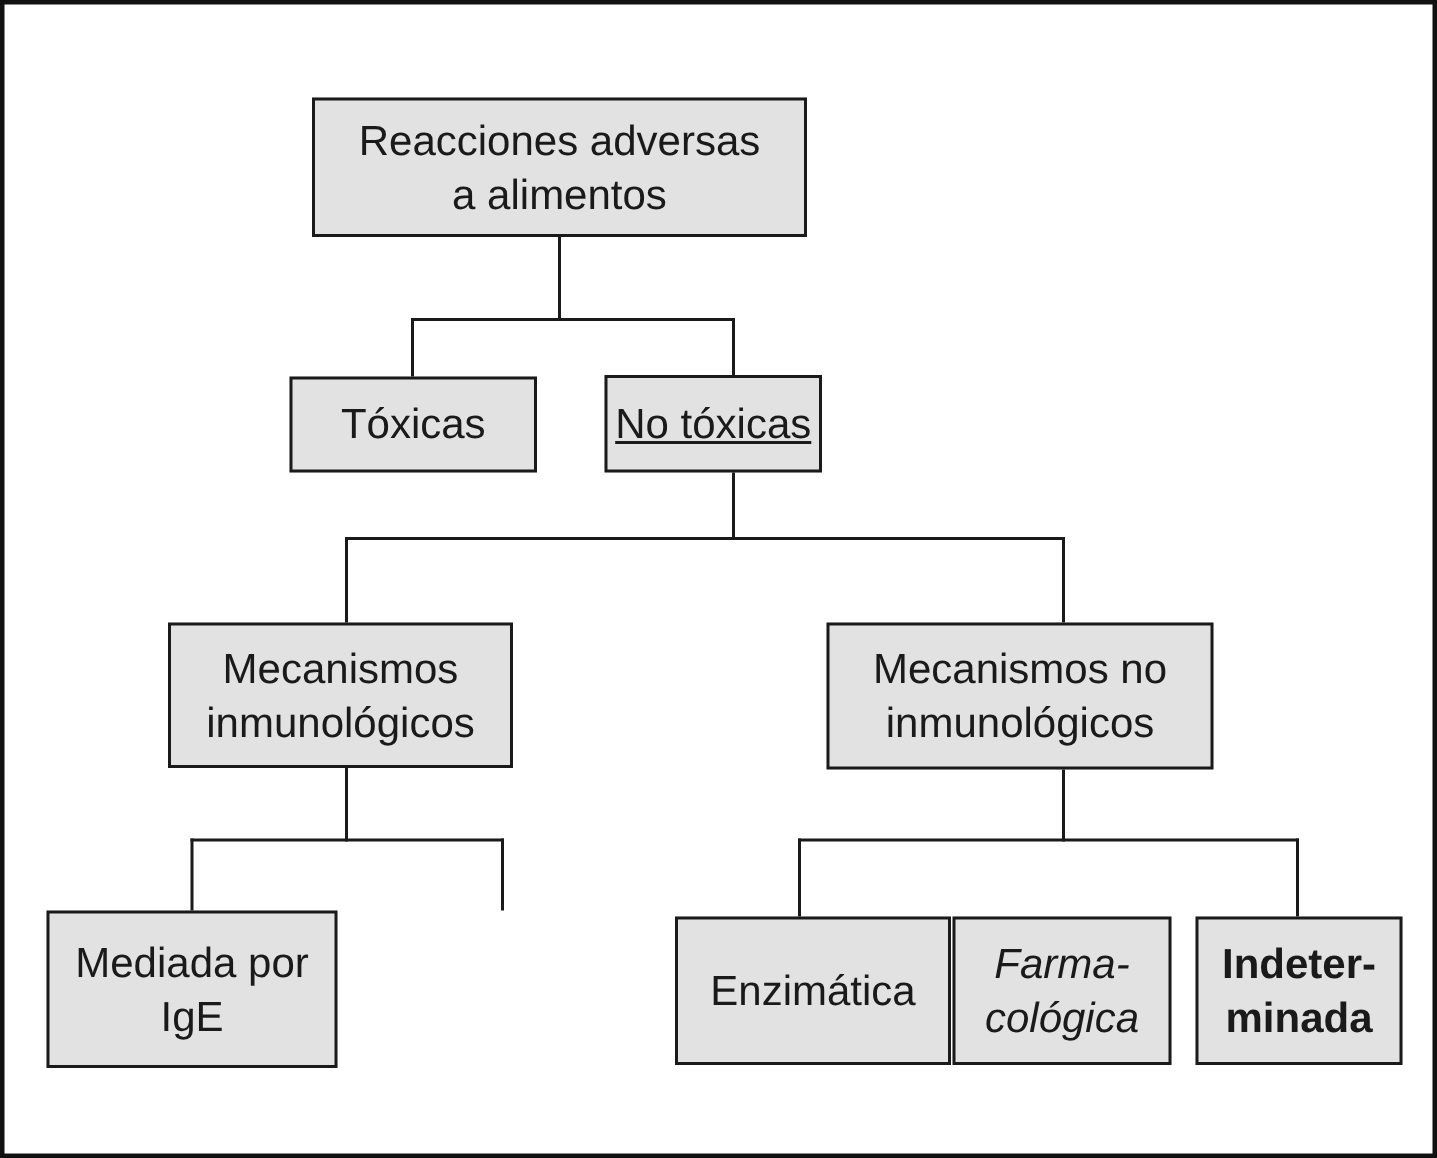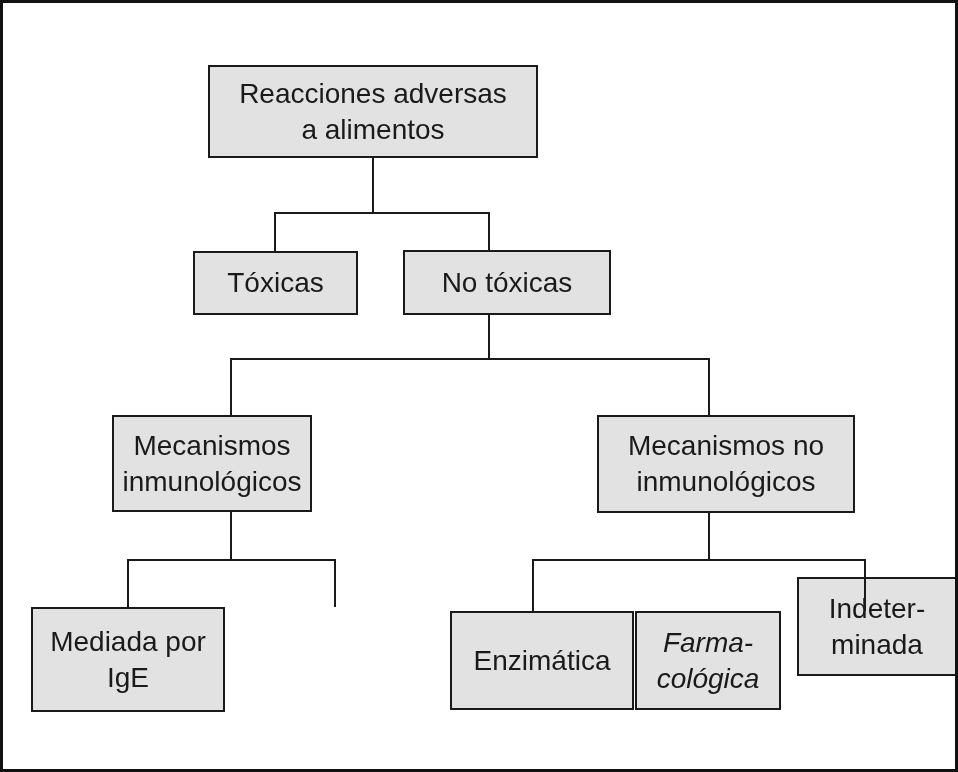--- a/index.html
+++ b/index.html
@@ -41,33 +41,33 @@
 </style>
 </head>
 <body>
 
 <div class="canvas">
 
   <div class="node" style="left:205px; top:62px;  width:330px; height:93px;">Reacciones adversas
 a alimentos</div>
 
   <div class="node" style="left:190px; top:248px; width:165px; height:64px;text-align:right;">Tóxicas</div>
-  <div class="node" style="left:400px; top:247px; width:208px; height:65px;">No tóxicas</div>
+  <div class="node" style="left:400px; top:247px; width:145px; height:65px;text-decoration:underline;">No tóxicas</div>
 
-  <div class="node" style="left:109px; top:412px; width:200px; height:97px;">Mecanismos
+  <div class="node" style="left:109px; top:412px; width:230px; height:97px;">Mecanismos
 inmunológicos</div>
-  <div class="node" style="left:594px; top:412px; width:258px; height:98px;">Mecanismos no
+  <div class="node" style="left:548px; top:412px; width:258px; height:98px;">Mecanismos no
 inmunológicos</div>
 
   <div class="node" style="left:28px;  top:604px; width:194px; height:105px;">Mediada por
 IgE</div>
   <div class="node" style="left:447px; top:608px; width:184px; height:99px;">Enzimática</div>
   <div class="node" style="left:632px; top:608px; width:146px; height:99px;font-style:italic;">Farma-
 cológica</div>
-  <div class="node" style="left:794px; top:574px; width:160px; height:99px;">Indeter-
+  <div class="node" style="left:794px; top:608px; width:138px; height:99px;font-weight:bold;">Indeter-
 minada</div>
 
   <div class="line v" style="left:369px; top:155px; height:56px;"></div>
   <div class="line h" style="left:271px; top:209px; width:216px;"></div>
   <div class="line v" style="left:271px; top:209px; height:39px;"></div>
   <div class="line v" style="left:485px; top:209px; height:38px;"></div>
 
   <div class="line v" style="left:485px; top:312px; height:45px;"></div>
   <div class="line h" style="left:227px; top:355px; width:480px;"></div>
   <div class="line v" style="left:227px; top:355px; height:57px;"></div>

